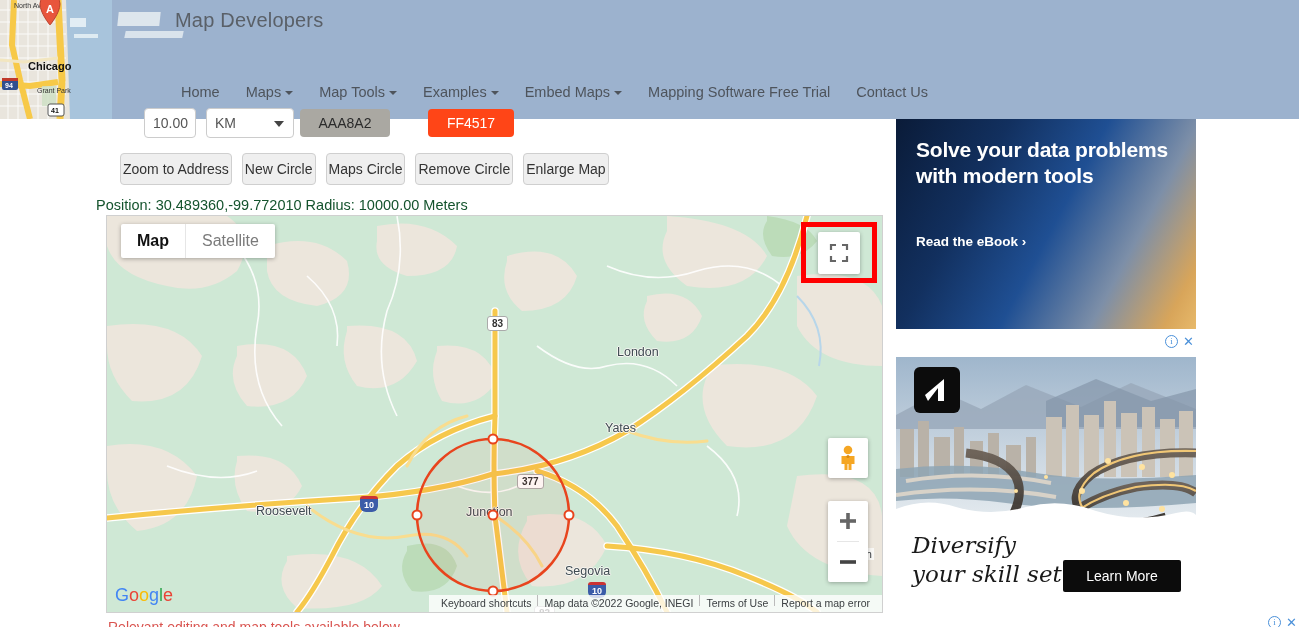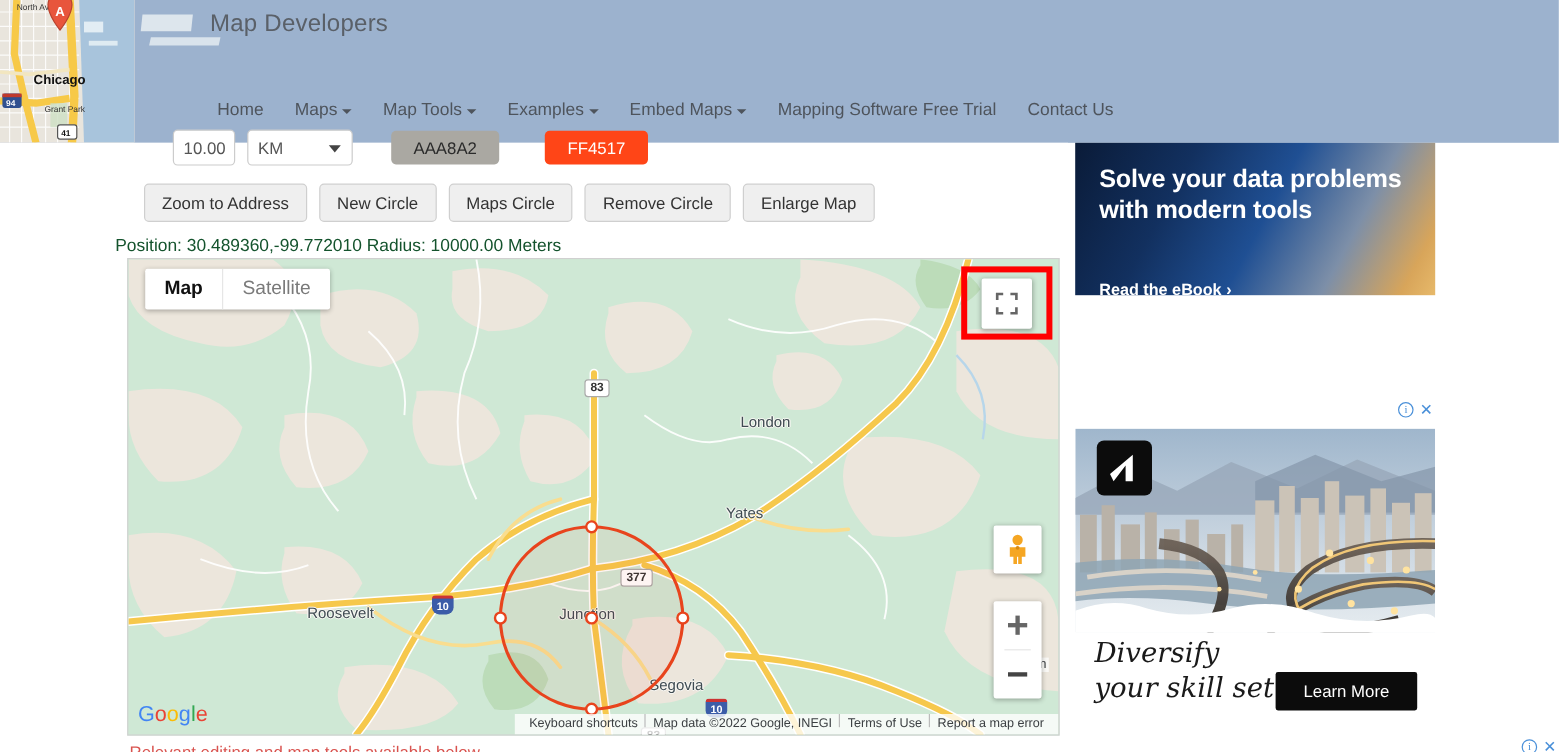--- a/index.html
+++ b/index.html
@@ -89,36 +89,36 @@
     position: relative;
   }
   .sel-caret {
     position: absolute; right: 9px; top: 12px;
     width: 0; height: 0;
     border-left: 5px solid transparent;
     border-right: 5px solid transparent;
     border-top: 6px solid #444;
   }
   .swatch {
-    height: 28px; margin-left: 32px;
+    height: 28px; margin-left: 6px;
     border: none; border-radius: 4px;
     font-size: 14px; color: #2b2b2b;
     padding: 0 14px; line-height: 28px;
     cursor: pointer; text-align: center;
   }
   .swatch-fill   { width: 90px; background: #AAA8A2; }
   .swatch-stroke { width: 86px; background: #FF4517; color: #fff; margin-left: 38px; }
 
   .btn-row {
     position: absolute; left: 120px; top: 34px;
     display: flex; gap: 10px;
   }
   .btn {
     height: 32px;
-    padding: 0 14px;
+    padding: 0 2px;
     border: 1px solid #cfcfcf; border-radius: 4px;
     background: #efefef;
     font-size: 14px; color: #333;
     cursor: pointer; line-height: 30px;
     white-space: nowrap;
   }
   .position-line {
     position: absolute; left: 96px; top: 78px;
     font-size: 14.5px; color: #14532d;
     white-space: nowrap;
@@ -242,21 +242,21 @@
   .below-map {
     position: absolute; left: 108px; top: 500px;
     font-size: 14px; color: #d9534f;
     white-space: nowrap;
   }
 
   
   .sidebar { position: absolute; left: 896px; top: 119px; width: 403px; height: 508px; }
   .ad1 {
     position: absolute; left: 0; top: 0;
-    width: 300px; height: 127px;
+    width: 300px; height: 210px;
     background: linear-gradient(118deg,#0a1b38 0%, #12305f 28%, #1f4f93 52%, #7d8fa8 74%, #d8a55a 92%, #e7b96a 100%);
     overflow: hidden; cursor: pointer;
   }
   .ad1-title {
     position: absolute; left: 20px; top: 18px;
     font-size: 21px; font-weight: bold; color: #fff;
     line-height: 1.26; letter-spacing: -.2px;
   }
   .ad1-cta {
     position: absolute; left: 20px; top: 115px;
@@ -475,21 +475,21 @@
     <div class="handle" style="left:386px;top:223px"></div>
     <div class="handle" style="left:386px;top:375px"></div>
     <div class="handle" style="left:462px;top:299px"></div>
     <div class="handle" style="left:310px;top:299px"></div>
     <div class="handle" style="left:386px;top:299px"></div>
 
     <div class="map-label" style="left:510px;top:129px">London</div>
     <div class="map-label" style="left:498px;top:205px">Yates</div>
     <div class="map-label" style="left:149px;top:288px">Roosevelt</div>
     <div class="map-label" style="left:359px;top:289px">Junction</div>
-    <div class="map-label" style="left:434px;top:348px">Segovia</div>
+    <div class="map-label" style="left:458px;top:348px">Segovia</div>
 
     <div class="shield" style="left:380px;top:100px">83</div>
     <div class="shield" style="left:410px;top:258px">377</div>
     <div class="shield" style="left:427px;top:390px">83</div>
 
     <div class="shield-i" style="left:253px;top:280px">10</div>
     <div class="shield-i" style="left:481px;top:366px">10</div>
 
     <div class="map-type-ctrl">
       <div class="mt-btn active">Map</div>

